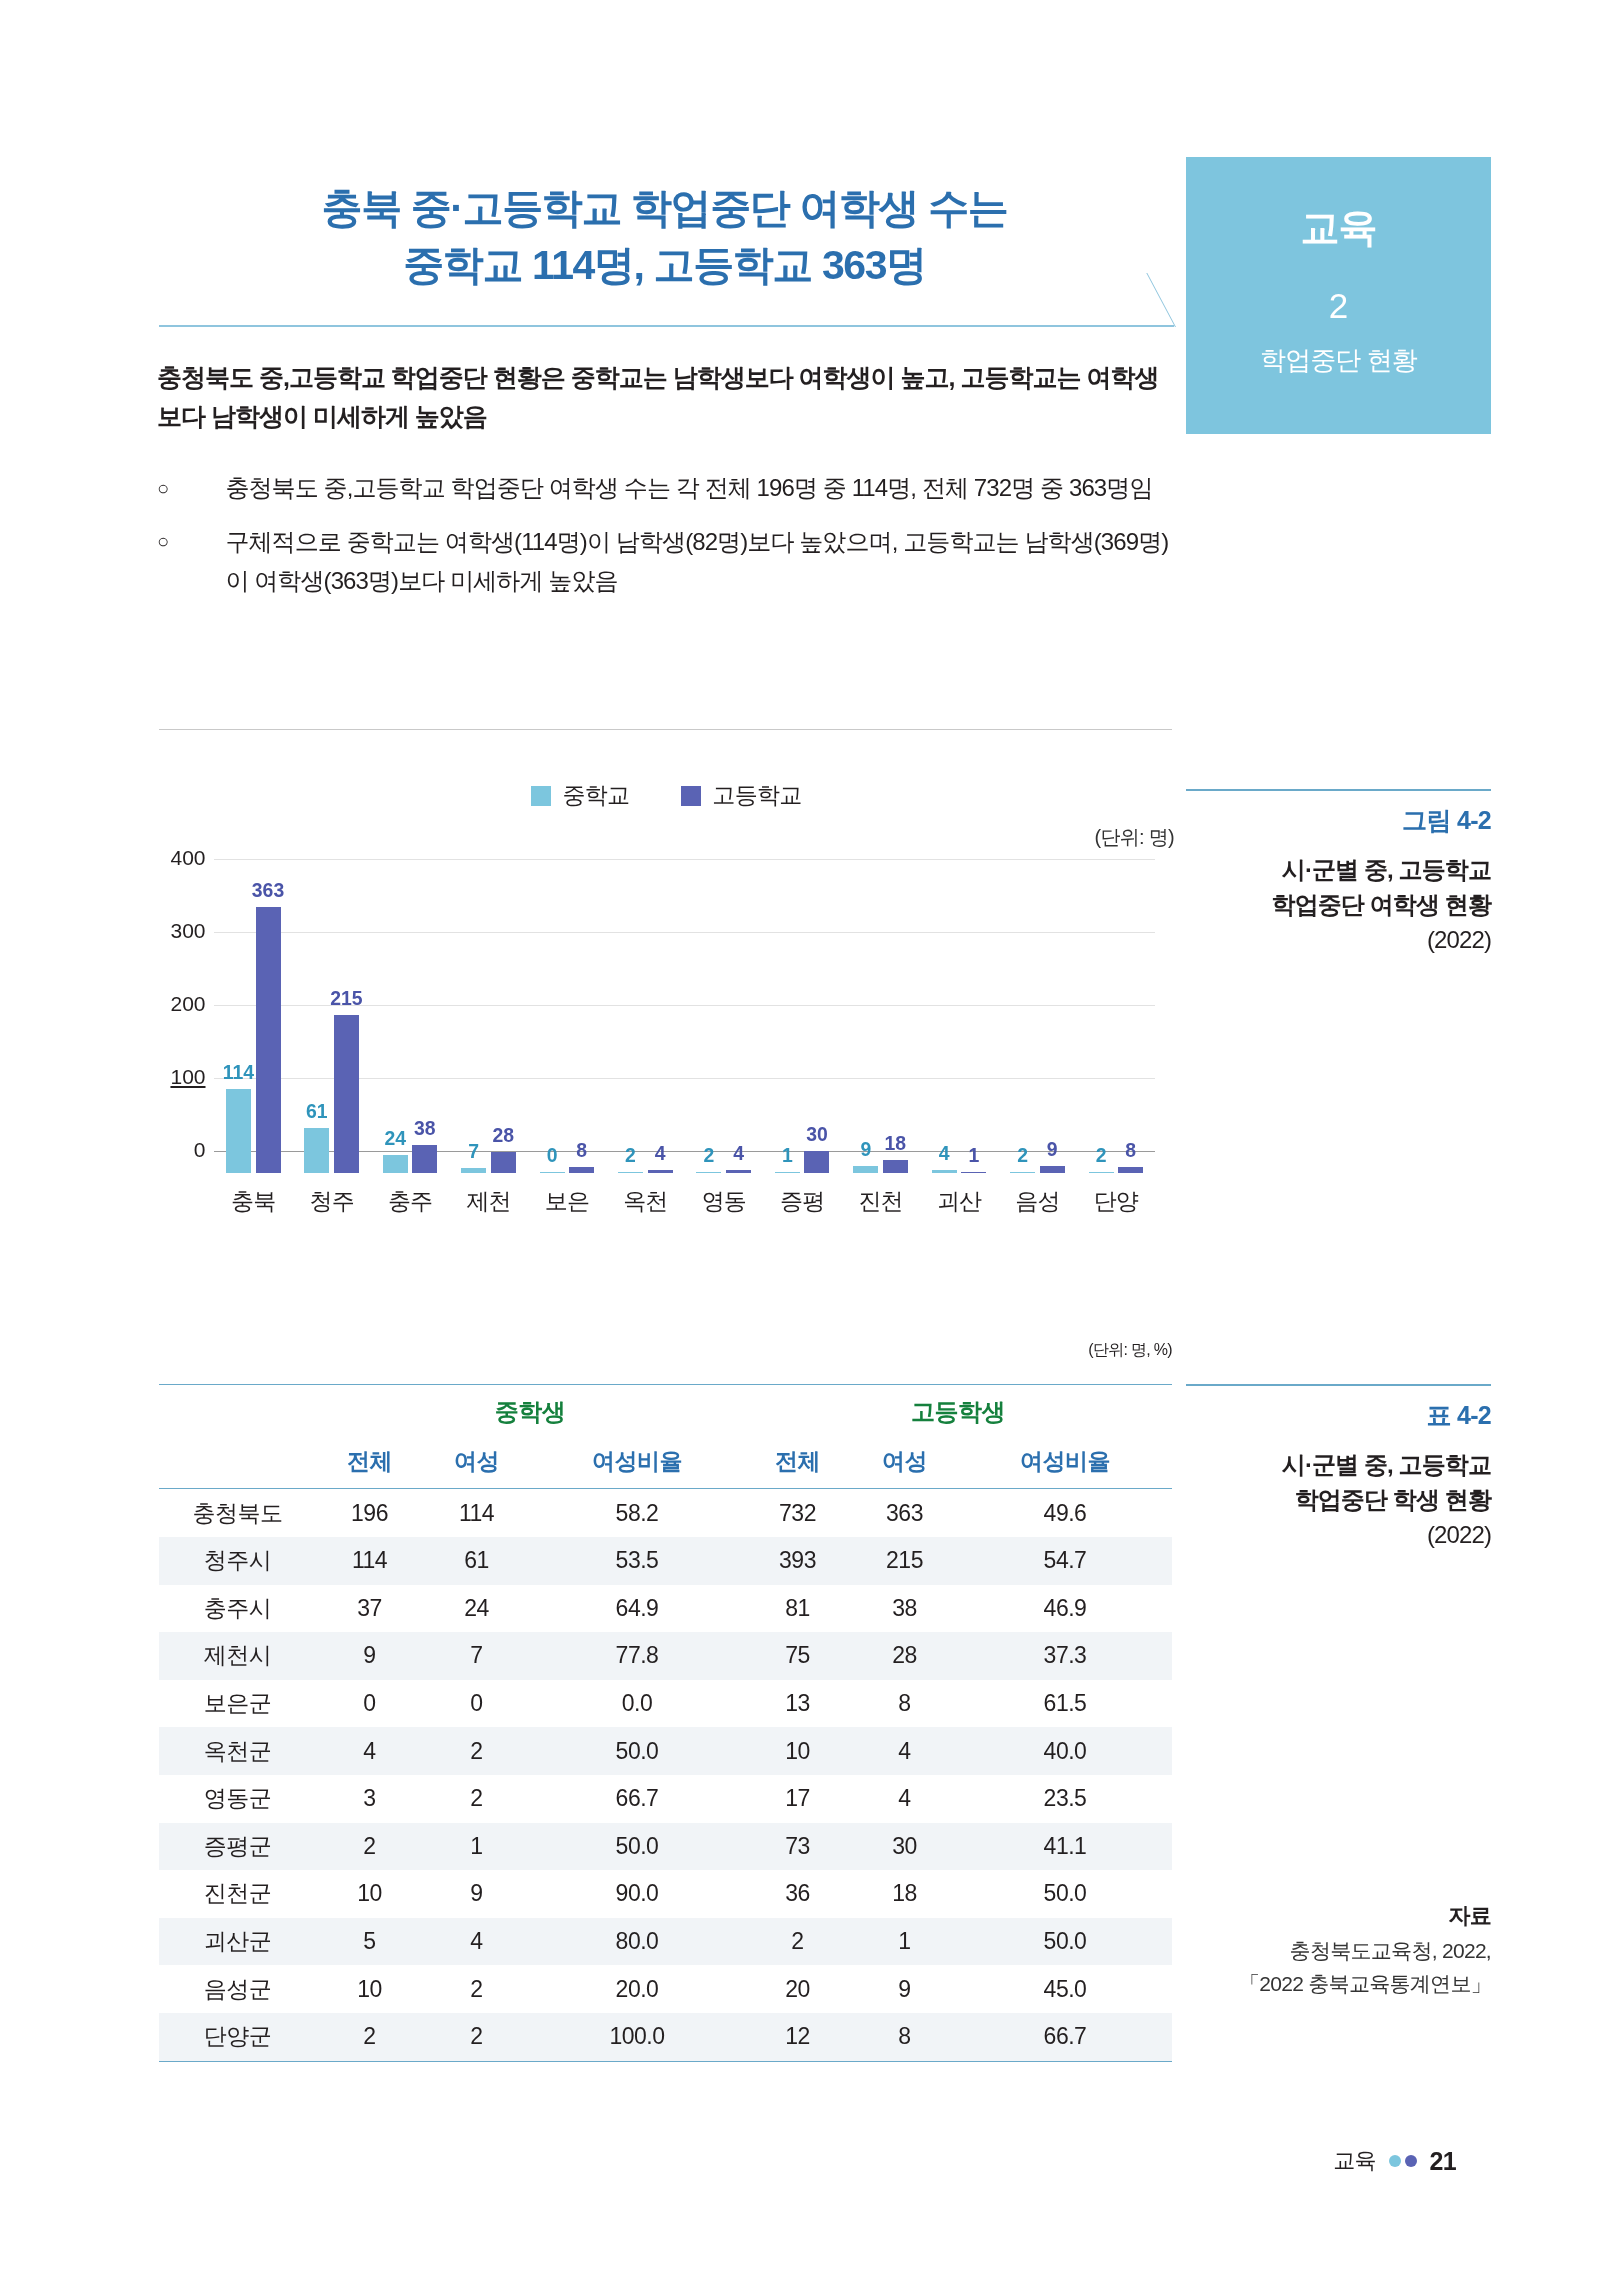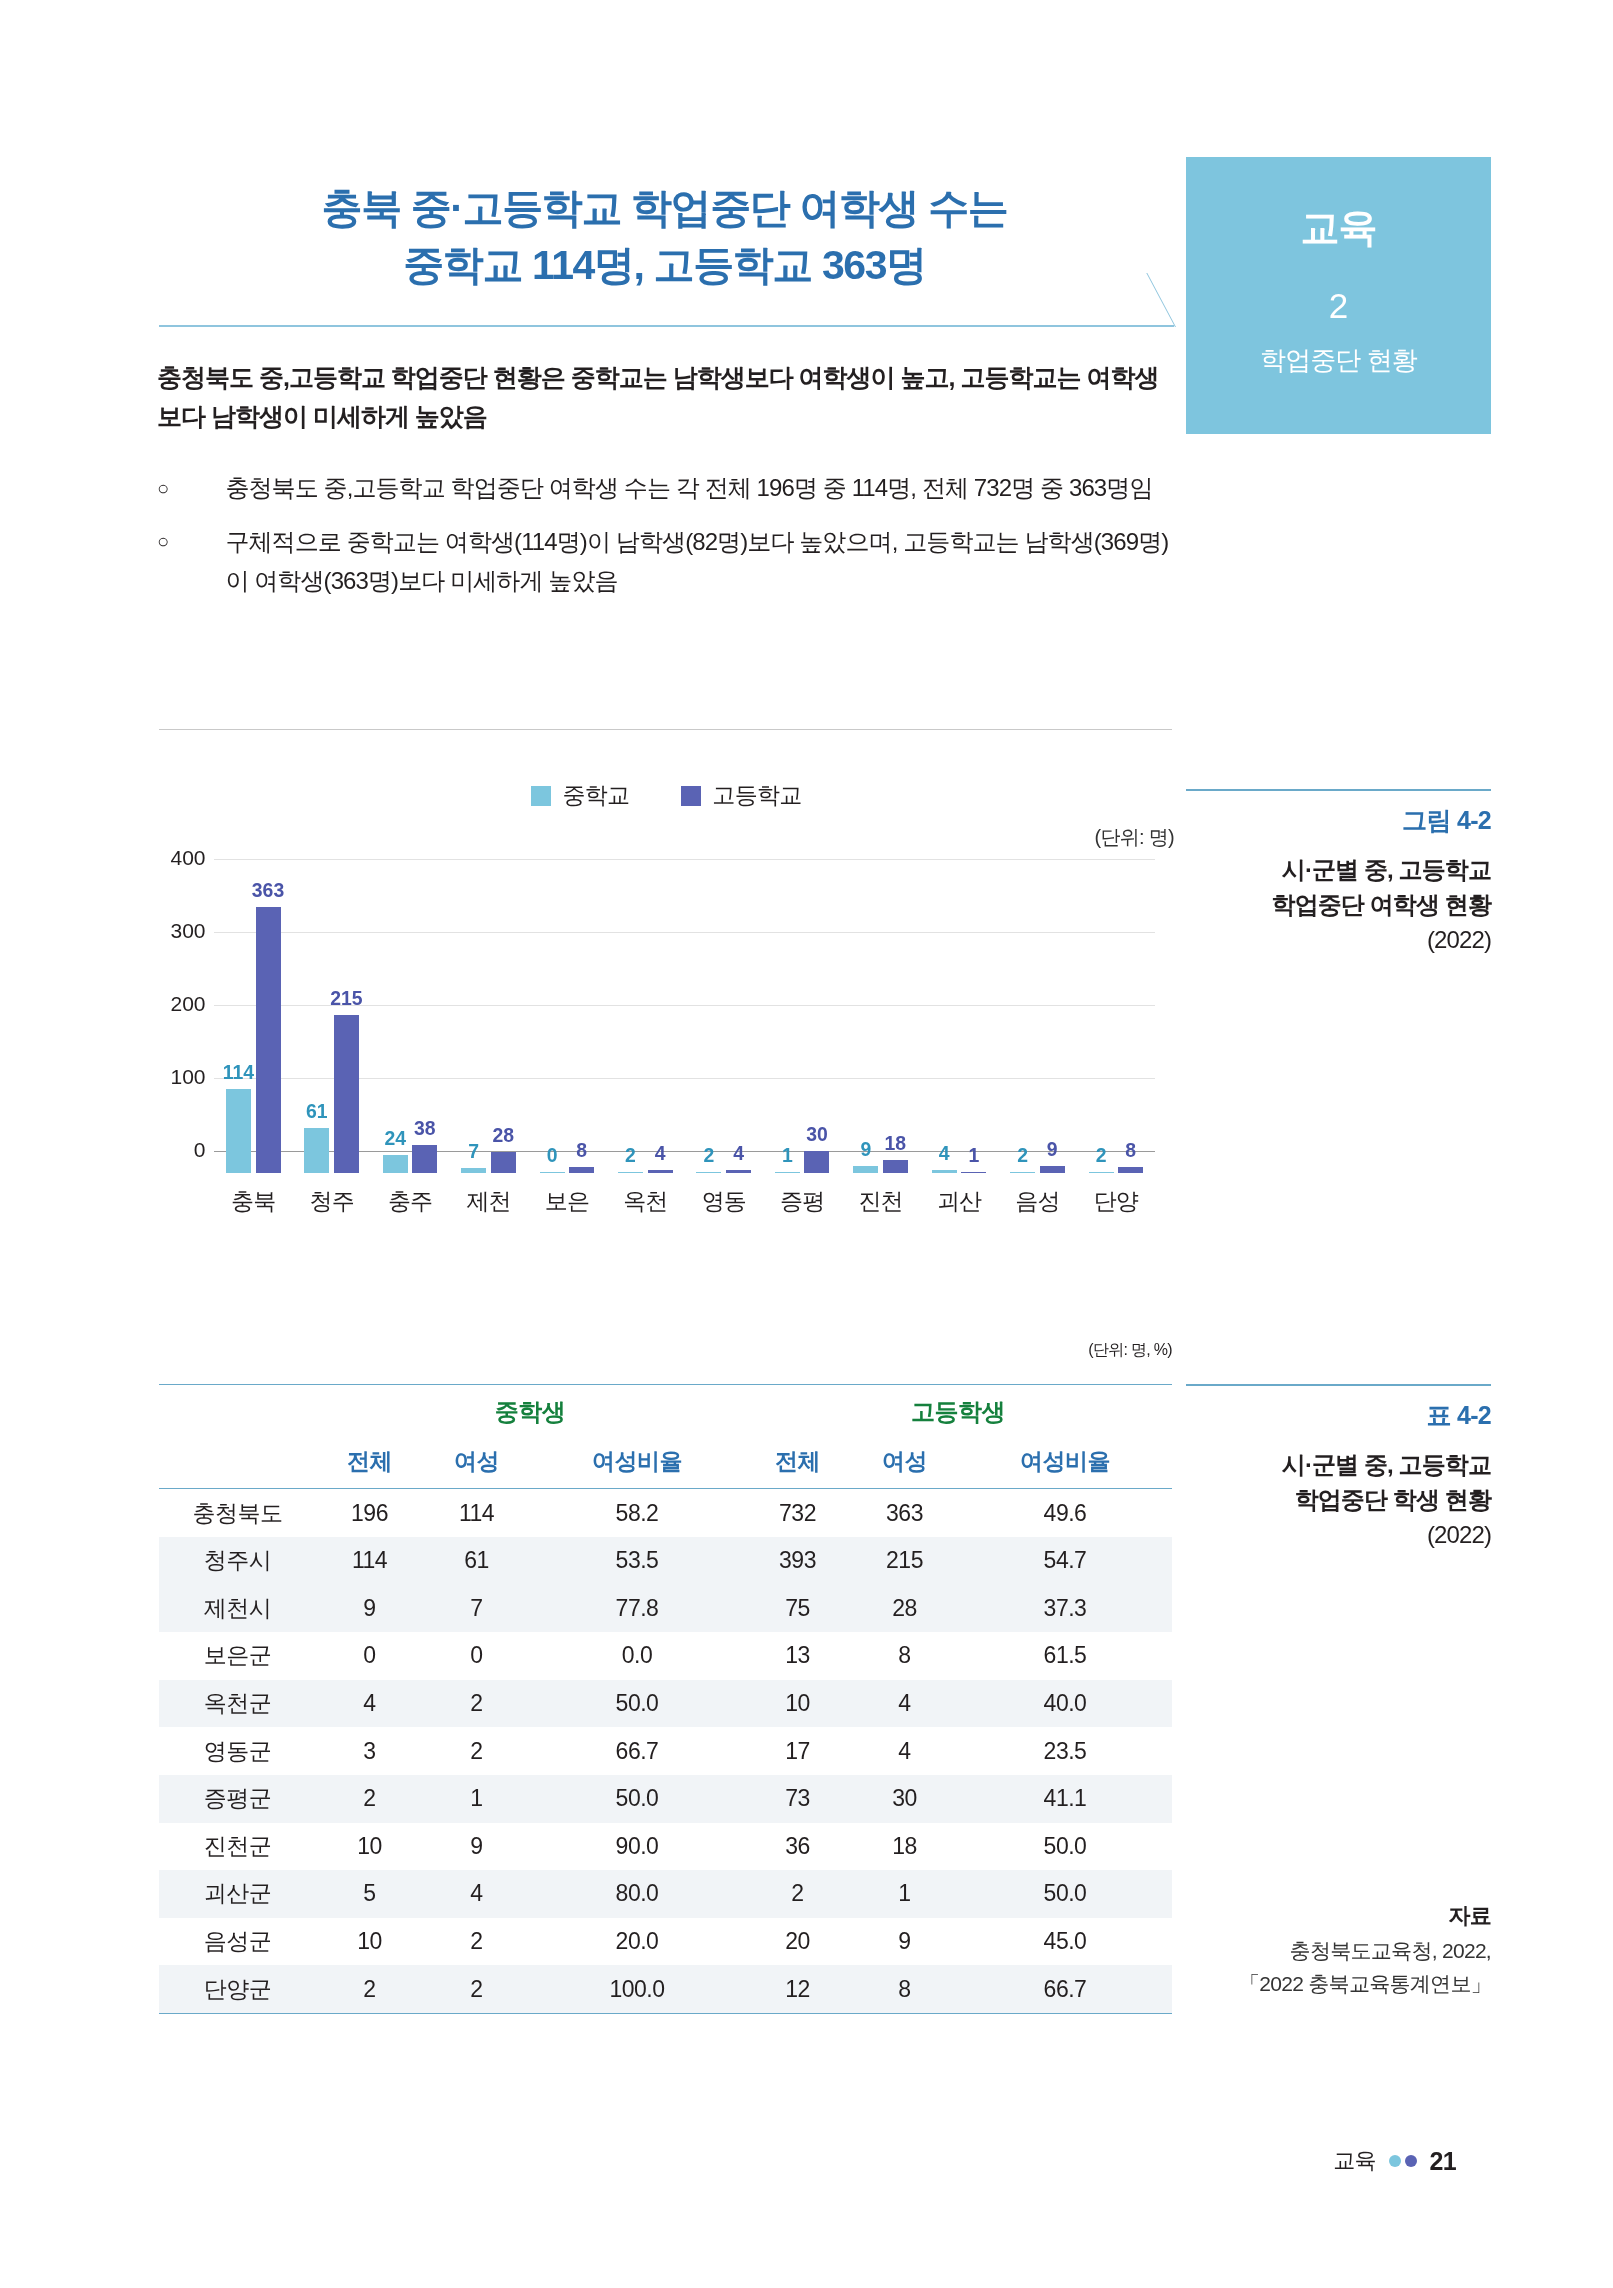--- a/index.html
+++ b/index.html
@@ -214,21 +214,21 @@
       </div>
     </div>
 
     <div class="unit-note">(단위: 명)</div>
 
     <div class="plot">
 
       <div class="y-axis-label" style="top:-13px;">400</div>
       <div class="y-axis-label" style="top:60px;">300</div>
       <div class="y-axis-label" style="top:133px;">200</div>
-      <div class="y-axis-label" style="top:206px;">100</div>
+      <div class="y-axis-label" style="top:206px;text-decoration:underline;">100</div>
       <div class="y-axis-label" style="top:279px;">0</div>
 
       <div class="gridline" style="top:0px;"></div>
       <div class="gridline" style="top:73px;"></div>
       <div class="gridline" style="top:146px;"></div>
       <div class="gridline" style="top:219px;"></div>
       <div class="axisline" style="top:292px;"></div>
 
       <div class="bars">
 
@@ -389,20 +389,29 @@
       </tr>
       <tr class="alt">
         <td>청주시</td>
         <td>114</td>
         <td>61</td>
         <td>53.5</td>
         <td>393</td>
         <td>215</td>
         <td>54.7</td>
       </tr>
+      <tr>
+        <td>충주시</td>
+        <td>37</td>
+        <td>24</td>
+        <td>64.9</td>
+        <td>81</td>
+        <td>38</td>
+        <td>46.9</td>
+      </tr>
       <tr class="alt">
         <td>제천시</td>
         <td>9</td>
         <td>7</td>
         <td>77.8</td>
         <td>75</td>
         <td>28</td>
         <td>37.3</td>
       </tr>
       <tr>

